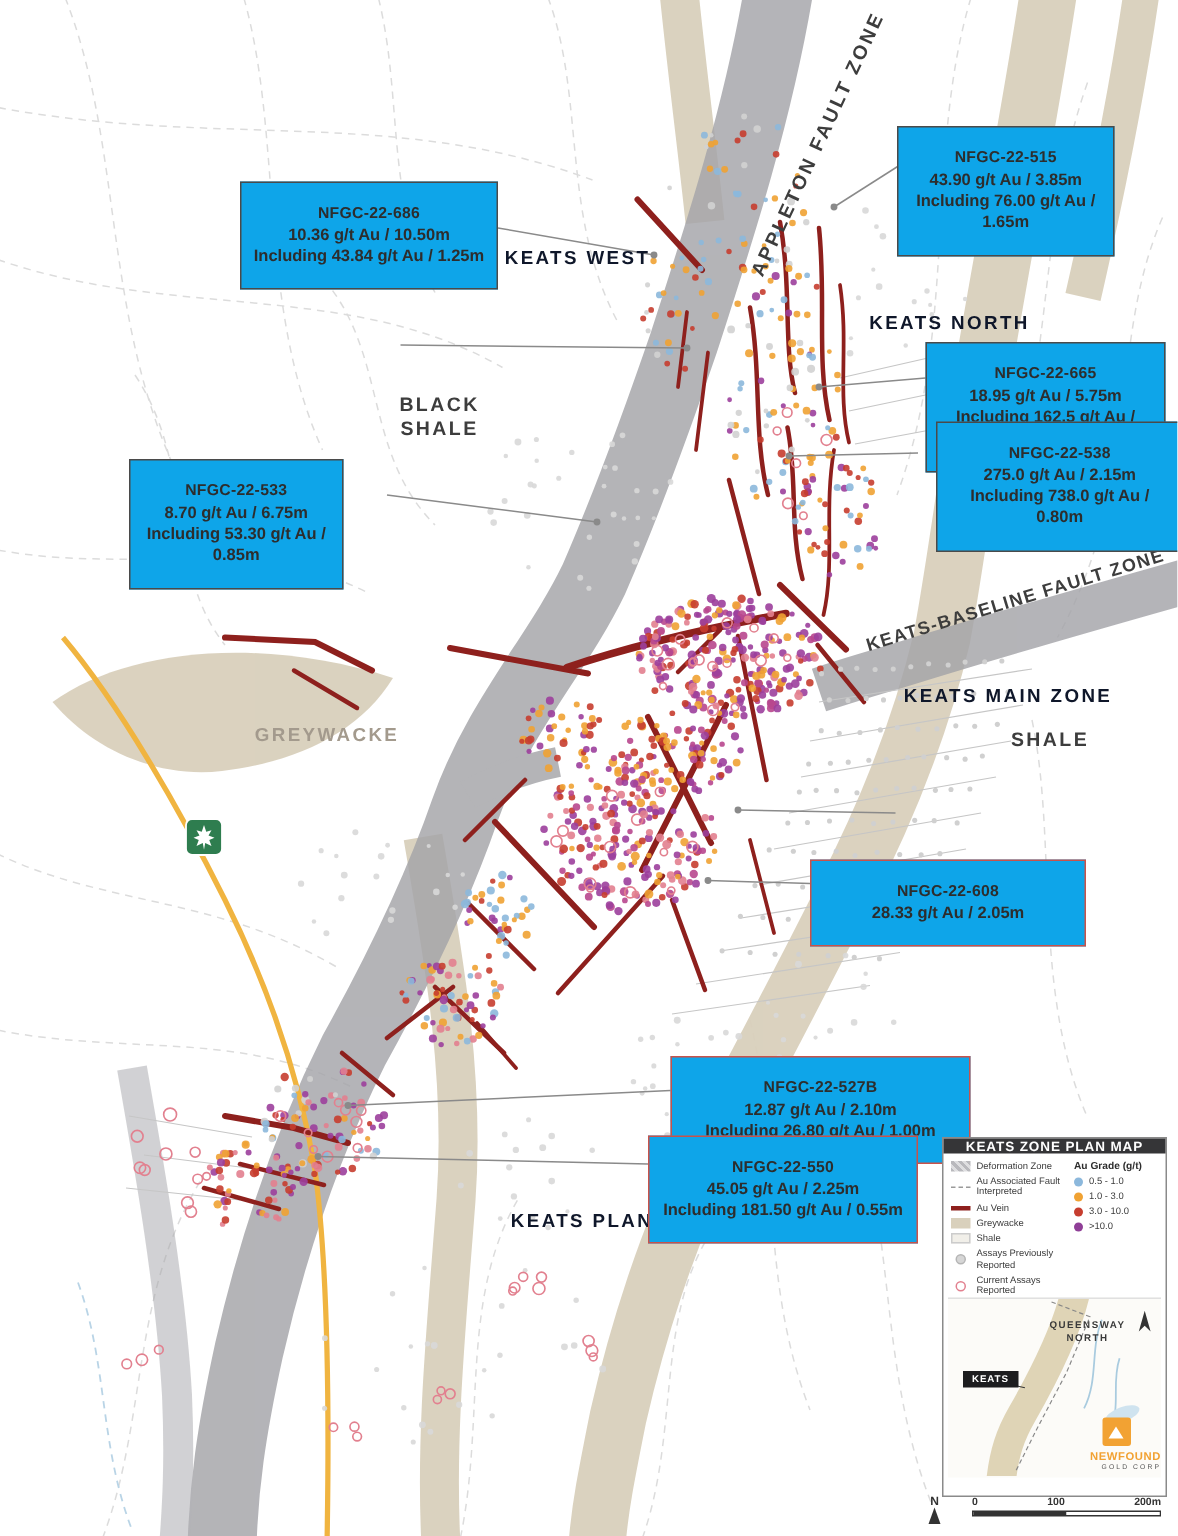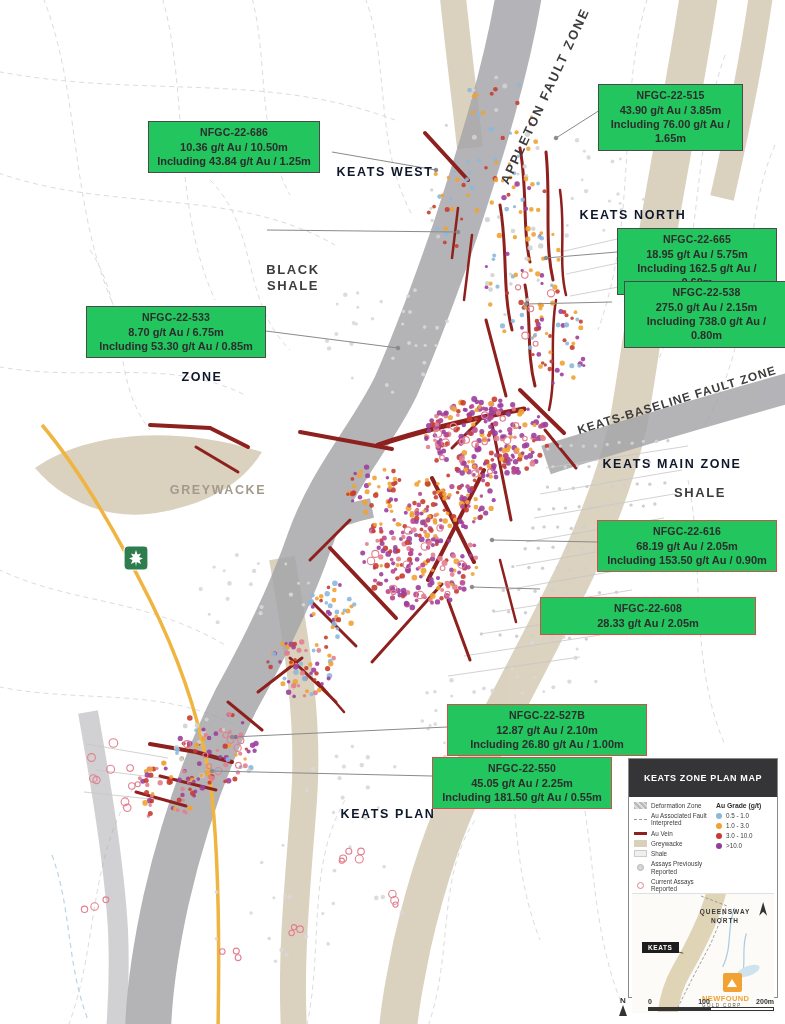--- a/index.html
+++ b/index.html
@@ -2,34 +2,34 @@
 <html><head>
 <meta charset="utf-8">
 <style>
   *{margin:0;padding:0;box-sizing:border-box}
   html,body{background:#fff}
   body{font-family:"Liberation Sans",sans-serif}
   .page{position:relative;width:785px;height:1024px;background:#fff;overflow:hidden}
   #map-svg{position:absolute;inset:0;z-index:1}
 
   
-  .callout{position:absolute;z-index:4;background:#22c55e;border:1px solid #4a4a4a;padding:4px 5px;text-align:center;color:#2d2d2d;line-height:1.3}
+  .callout{position:absolute;z-index:4;background:#0ea5e9;border:1px solid #4a4a4a;padding:14px 5px;text-align:center;color:#2d2d2d;line-height:1.3}
   .callout.red{border-color:#c9524a}
   .c-id{font-size:10.5px;font-weight:700;letter-spacing:.2px}
   .c-l{font-size:11px;font-weight:700}
 
   
   .zlabel{position:absolute;z-index:3;text-align:center;font-weight:700;letter-spacing:1.6px;font-size:12.5px;color:#0f172a;line-height:1.25}
   .zlabel.dark{color:#3d3d3d}
   .zlabel.gray{color:#a39a8d}
   .zlabel.rot{transform-origin:center center}
 
   
   .legend{position:absolute;left:628px;top:758px;width:150px;height:240px;background:#fff;border:1px solid #8a8a8a;z-index:5}
-  .legend-header{background:#353537;color:#fff;font-size:9px;font-weight:700;letter-spacing:.6px;text-align:center;padding:14px 2px}
+  .legend-header{background:#353537;color:#fff;font-size:9px;font-weight:700;letter-spacing:.6px;text-align:center;padding:0 2px}
   .legend-body{position:relative;height:calc(100% - 19px)}
   .legend-cols{display:flex;padding:5px 3px 2px 5px}
   .legend-left{width:82px}
   .legend-right{flex:1}
   .li{display:flex;align-items:center;margin-bottom:3px}
   .sym{width:13px;flex:0 0 13px;height:7px;margin-right:4px}
   .li-label{font-size:6.3px;color:#3c3c3c;line-height:1.15}
   .sym-deformation{background:repeating-linear-gradient(45deg,#b9b9bd 0 2px,#dedee0 2px 4px)}
   .sym-fault{height:0;border-top:1px dashed #9a9a9a}
   .sym-vein{height:3px;background:#8e201d}
@@ -38,21 +38,21 @@
   .sym-prev{width:7px;height:7px;flex:0 0 7px;border-radius:50%;background:#d6d6d6;border:1px solid #b5b5b5;margin-left:3px;margin-right:7px}
   .sym-curr{width:7px;height:7px;flex:0 0 7px;border-radius:50%;background:#fff;border:1.5px solid #e2808f;margin-left:3px;margin-right:7px}
   .grade-title{font-size:6.8px;font-weight:700;color:#2d2d2d;margin-bottom:3px}
   .gr{display:flex;align-items:center;margin-bottom:3px}
   .gdot{width:6px;height:6px;border-radius:50%;margin-right:4px;flex:0 0 6px}
   .glabel{font-size:6.3px;color:#3c3c3c}
   .inset{position:absolute;left:3px;right:3px;top:96px;bottom:3px;border-top:1px solid #e0e0e0;background:#fcfbf8}
   .inset svg{position:absolute;inset:0}
   .inset-region{position:absolute;right:22px;top:14px;width:54px;font-size:6.5px;font-weight:700;letter-spacing:1px;color:#3a3a3a;text-align:center;line-height:1.35;z-index:2}
   .keats-chip{position:absolute;left:10px;top:48px;background:#1d1d1f;color:#fff;font-size:6.5px;font-weight:700;padding:2px 6px;letter-spacing:.6px;z-index:2}
-  .logo{position:absolute;right:12px;bottom:5px;width:60px;text-align:left;z-index:2}
+  .logo{position:absolute;right:0;bottom:5px;width:60px;text-align:right;z-index:2}
   .logo-mark{width:19px;height:19px;background:#f2a233;margin:0 auto 2px;border-radius:2px;position:relative}
   .logo-mark:after{content:"";position:absolute;left:4px;top:6px;border-left:5px solid transparent;border-right:5px solid transparent;border-bottom:8px solid #fff}
   .logo-name{font-size:7.5px;font-weight:700;color:#f2a233;letter-spacing:.4px}
   .logo-sub{font-size:4.5px;color:#555;letter-spacing:1.4px}
 
   
   .scalebar{position:absolute;left:612px;top:980px;width:166px;height:38px;z-index:5}
   .north{position:absolute;left:2px;bottom:2px;width:18px;text-align:center}
   .north-n{font-size:8px;font-weight:700;color:#333}
   .north-tri{width:0;height:0;border-left:4px solid transparent;border-right:4px solid transparent;border-bottom:11px solid #333;margin:0 auto}
@@ -1472,46 +1472,41 @@
   <div class="zlabel" style="left:592px;top:457px;width:160px">KEATS MAIN ZONE</div>
   <div class="zlabel dark" style="left:660px;top:485px;width:80px;font-size:13px">SHALE</div>
   <div class="zlabel gray" style="left:158px;top:483px;width:120px">GREYWACKE</div>
   <div class="zlabel" style="left:328px;top:807px;width:120px">KEATS PLAN</div>
 
   <div class="callout" style="left:598px;top:84px;width:145px">
     <div class="c-id">NFGC-22-515</div>
     <div class="c-l">43.90 g/t Au / 3.85m</div>
     <div class="c-l">Including 76.00 g/t Au / 1.65m</div>
   </div>
-  <div class="callout" style="left:148px;top:121px;width:172px">
+  <div class="callout" style="left:160px;top:121px;width:172px">
     <div class="c-id">NFGC-22-686</div>
     <div class="c-l">10.36 g/t Au / 10.50m</div>
     <div class="c-l">Including 43.84 g/t Au / 1.25m</div>
   </div>
   <div class="callout" style="left:617px;top:228px;width:160px">
     <div class="c-id">NFGC-22-665</div>
     <div class="c-l">18.95 g/t Au / 5.75m</div>
     <div class="c-l">Including 162.5 g/t Au / 0.60m</div>
   </div>
   <div class="callout" style="left:624px;top:281px;width:165px">
     <div class="c-id">NFGC-22-538</div>
     <div class="c-l">275.0 g/t Au / 2.15m</div>
     <div class="c-l">Including 738.0 g/t Au / 0.80m</div>
   </div>
-  <div class="callout" style="left:86px;top:306px;width:180px">
+  <div class="callout" style="left:86px;top:306px;width:143px">
     <div class="c-id">NFGC-22-533</div>
     <div class="c-l">8.70 g/t Au / 6.75m</div>
     <div class="c-l">Including 53.30 g/t Au / 0.85m</div>
   </div>
-  <div class="callout red" style="left:597px;top:520px;width:180px">
-    <div class="c-id">NFGC-22-616</div>
-    <div class="c-l">68.19 g/t Au / 2.05m</div>
-    <div class="c-l">Including 153.50 g/t Au / 0.90m</div>
-  </div>
-  <div class="callout red" style="left:540px;top:597px;width:216px">
+  <div class="callout red" style="left:540px;top:573px;width:184px">
     <div class="c-id">NFGC-22-608</div>
     <div class="c-l">28.33 g/t Au / 2.05m</div>
   </div>
   <div class="callout red" style="left:447px;top:704px;width:200px">
     <div class="c-id">NFGC-22-527B</div>
     <div class="c-l">12.87 g/t Au / 2.10m</div>
     <div class="c-l">Including 26.80 g/t Au / 1.00m</div>
   </div>
   <div class="callout red" style="left:432px;top:757px;width:180px">
     <div class="c-id">NFGC-22-550</div>

